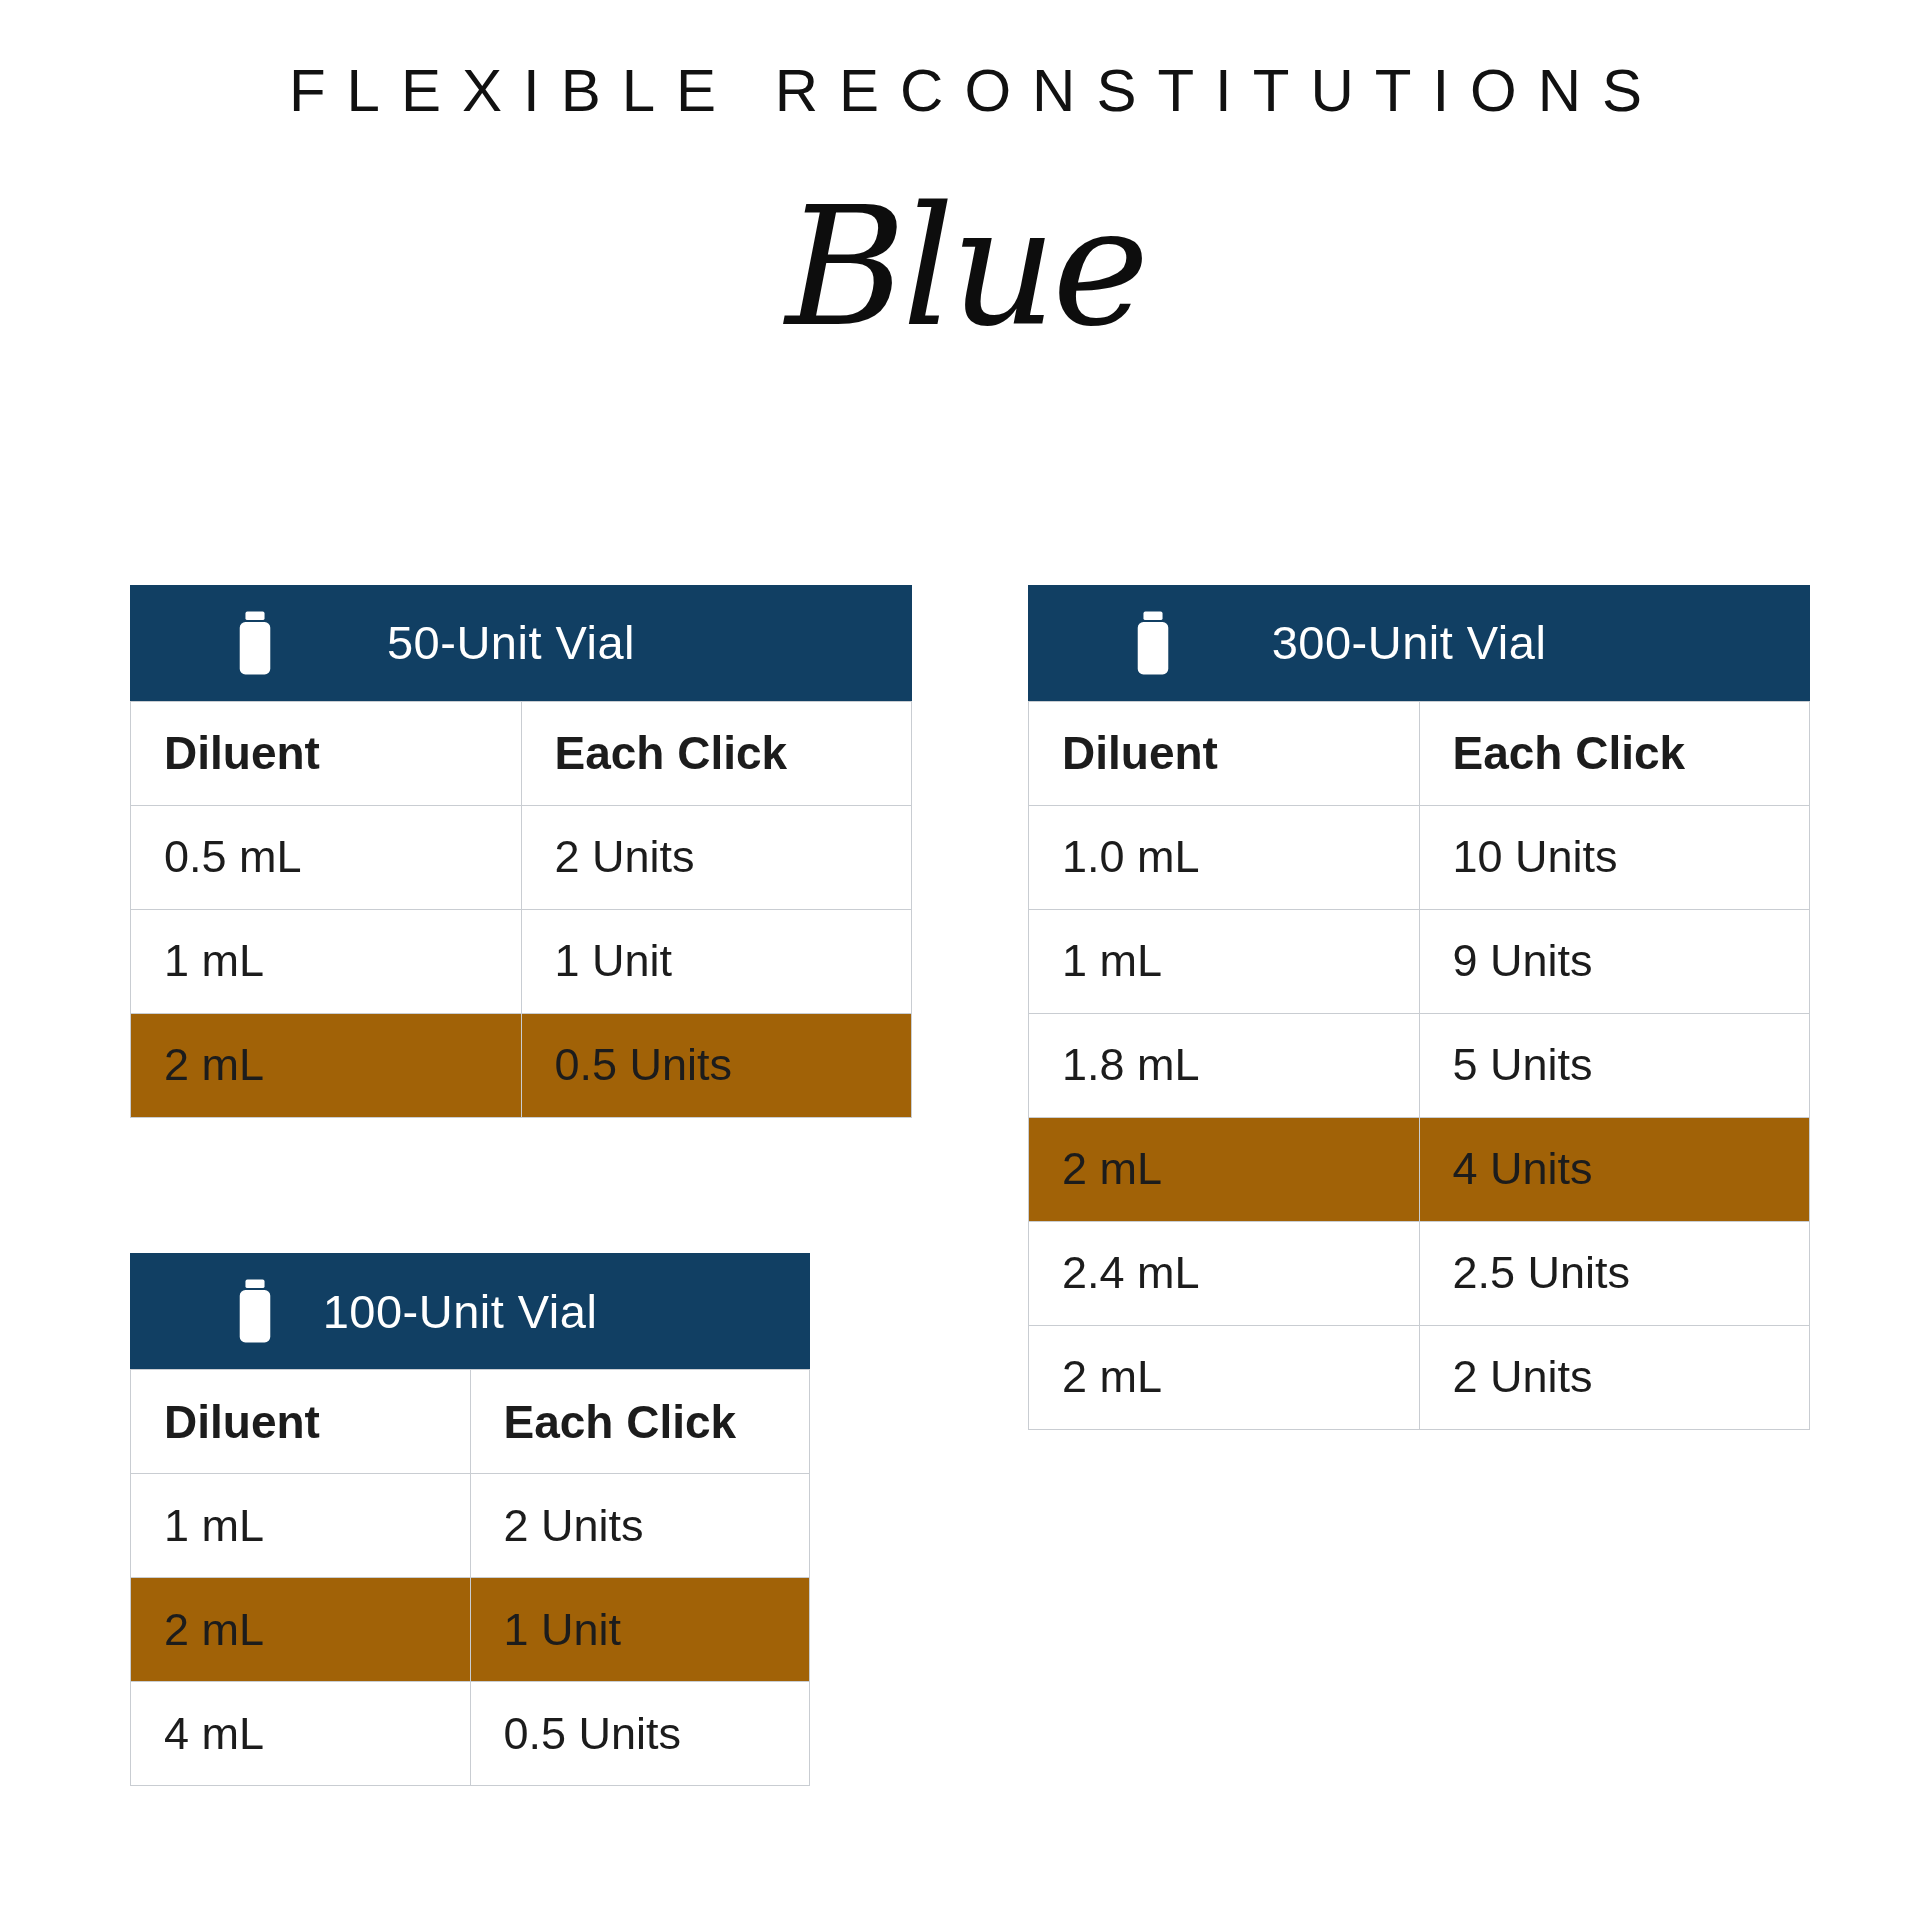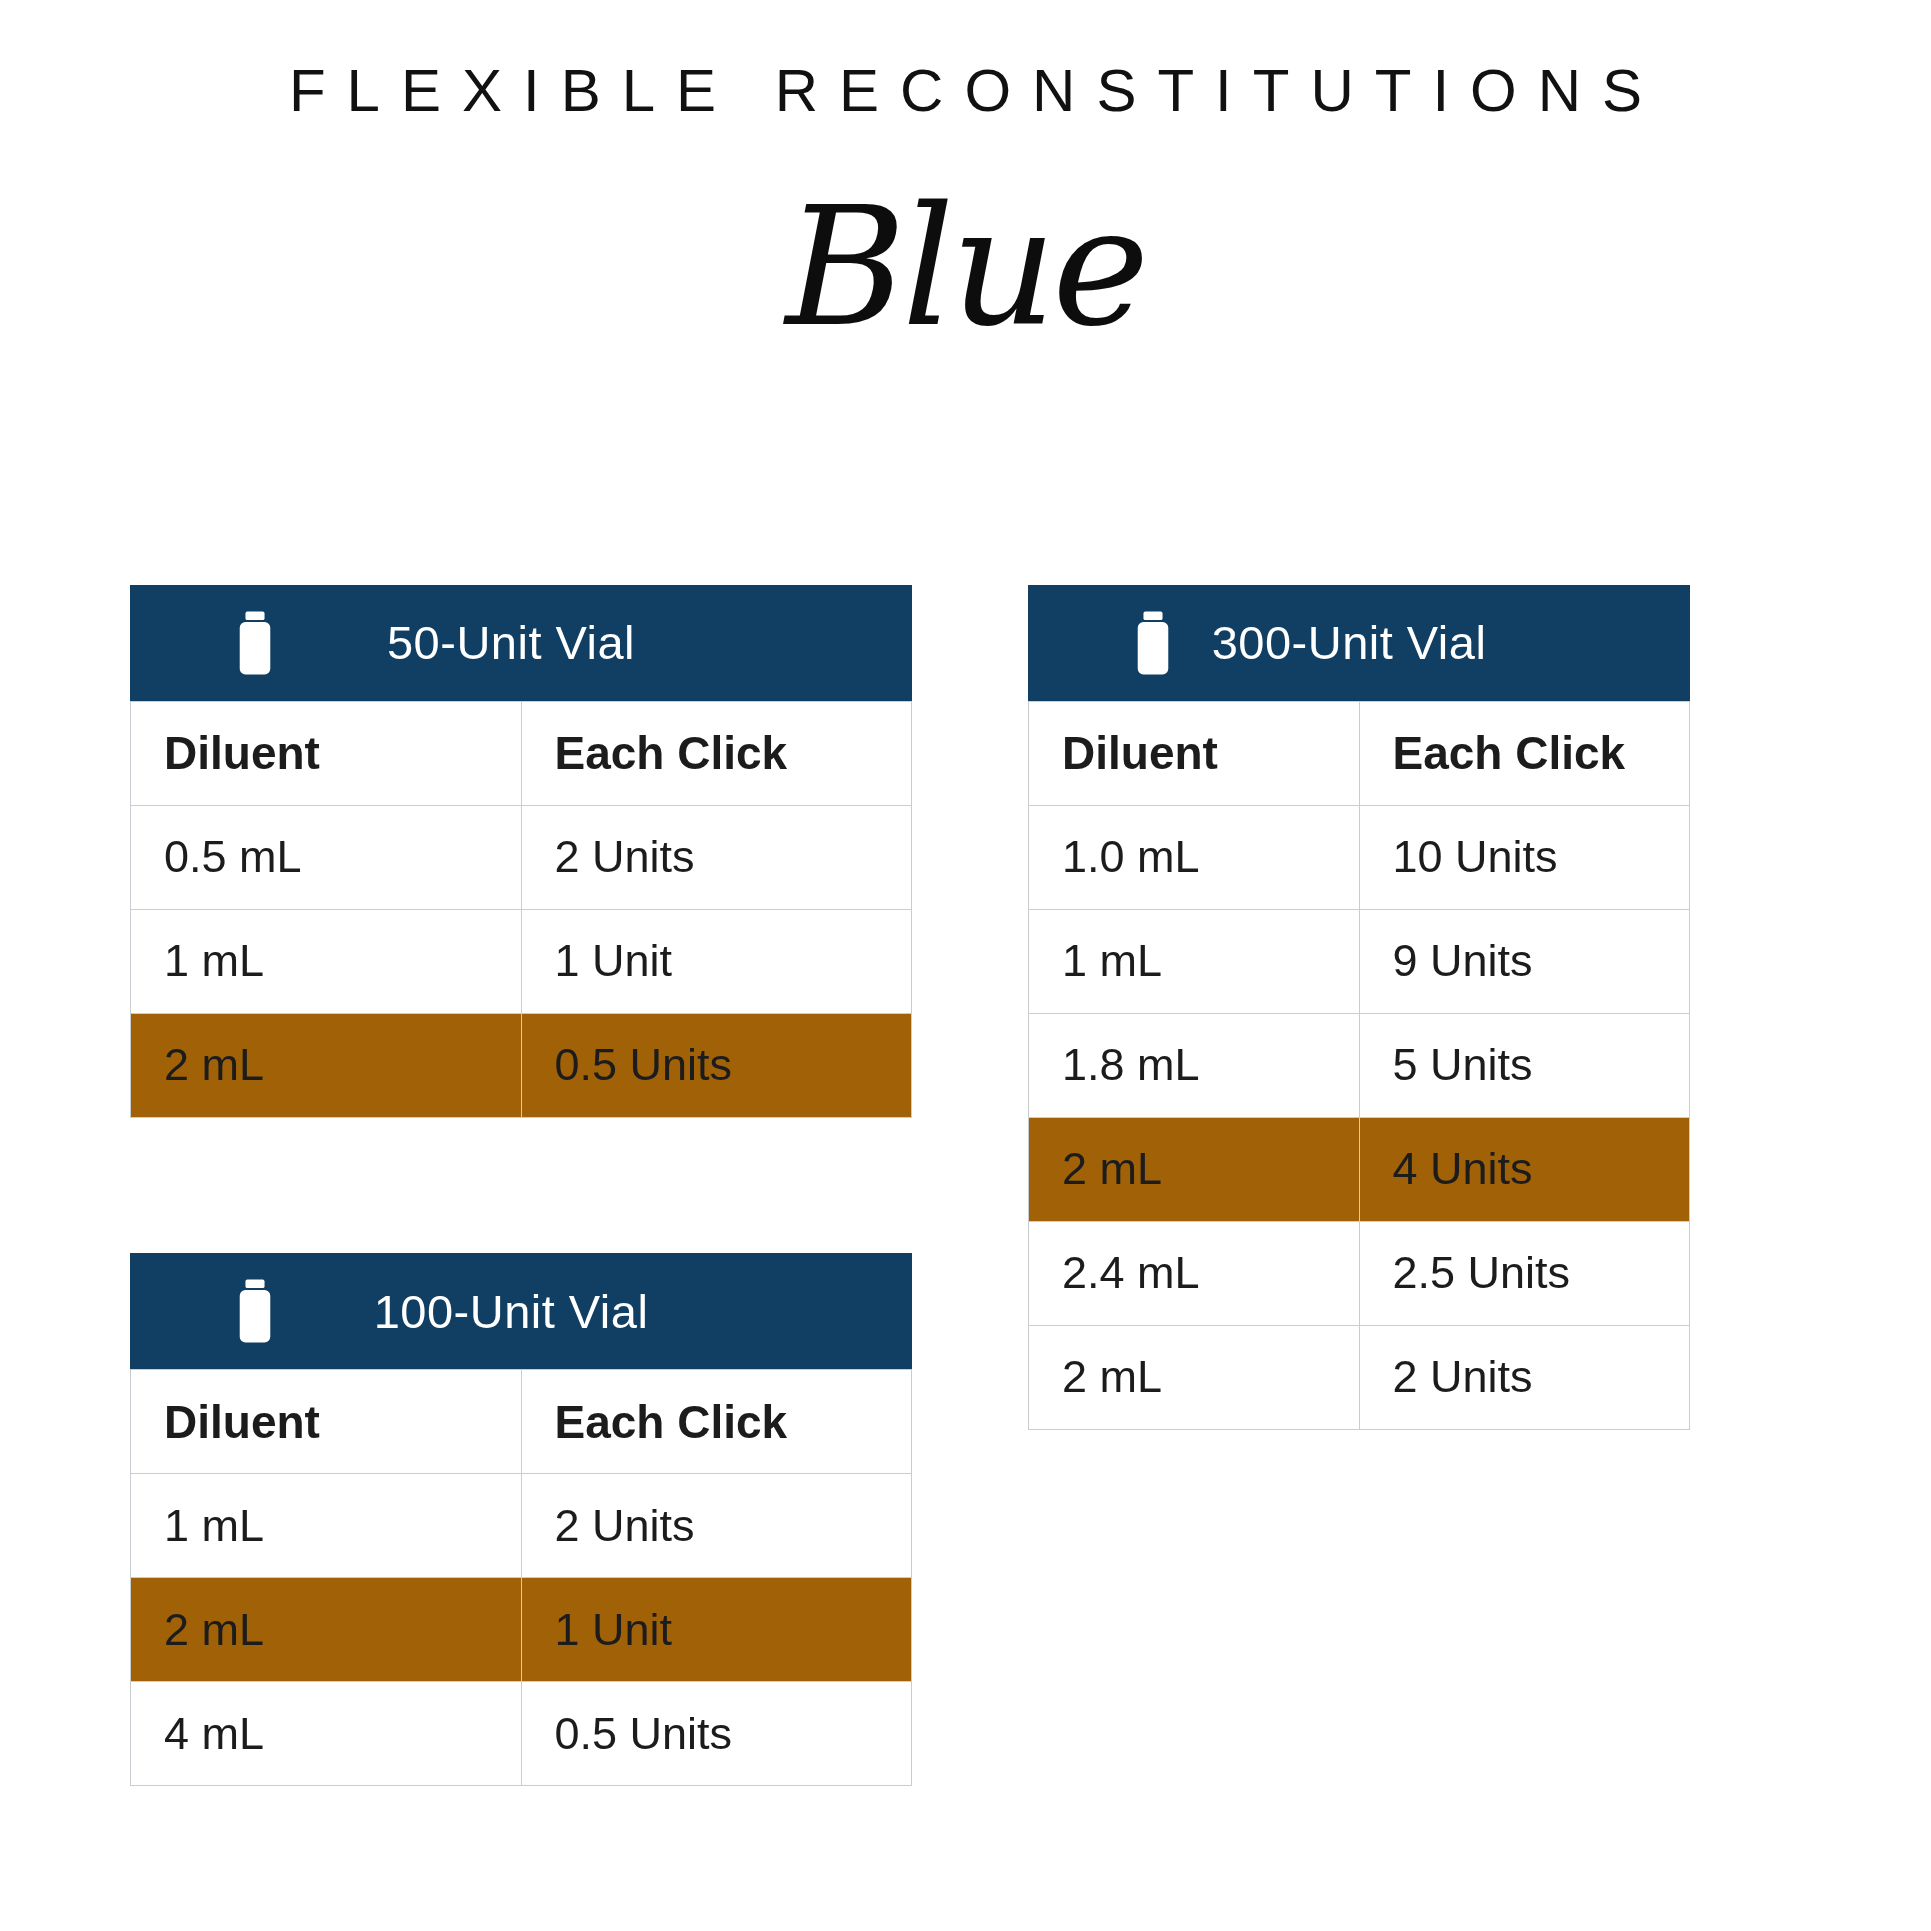--- a/index.html
+++ b/index.html
@@ -52,22 +52,22 @@
     top: 521px;
     width: 1931px;
     height: 1274px;
   }
 
   .card {
     position: absolute;
     box-sizing: border-box;
   }
   .card-left-1 { left: 130px; top: 7.7px;  width: 782px; }
-  .card-left-2 { left: 130px; top: 676px; width: 782px; }
-  .card-right  { left: 1028px; top: 7.7px; width: 662px; }
+  .card-left-2 { left: 130px; top: 676px; width: 680px; }
+  .card-right  { left: 1028px; top: 7.7px; width: 782px; }
 
   .card-header {
     background: #113f63;
     height: 116px;
     display: flex;
     align-items: center;
     padding-left: 38px;
     box-sizing: border-box;
     position: relative;
   }

